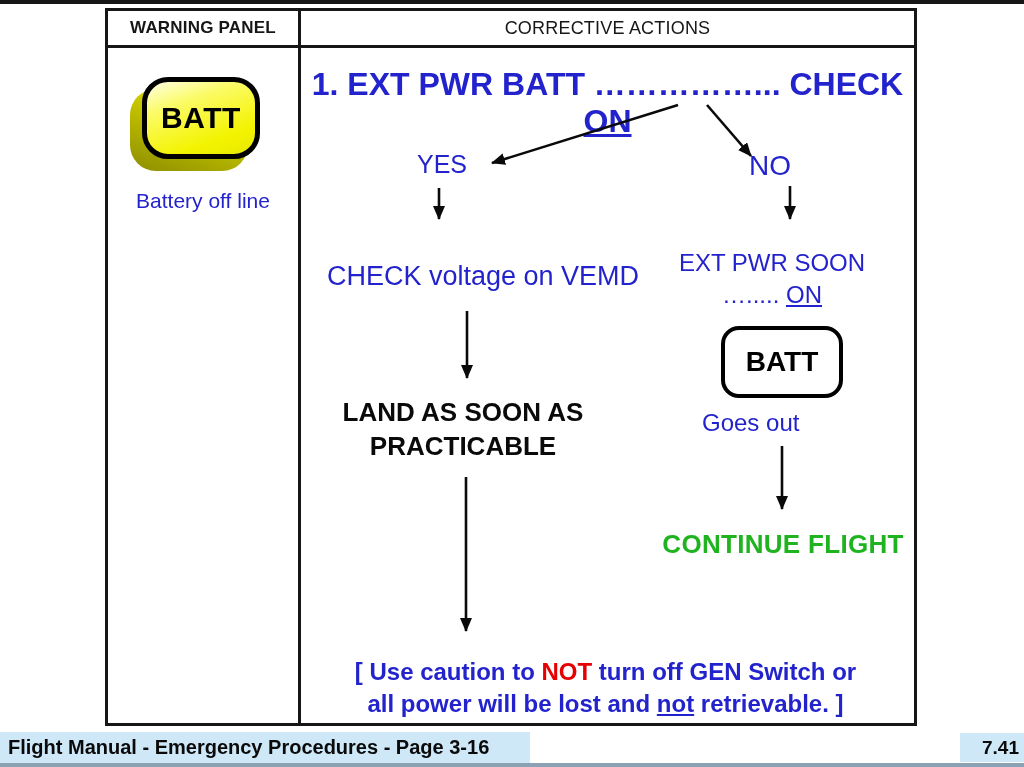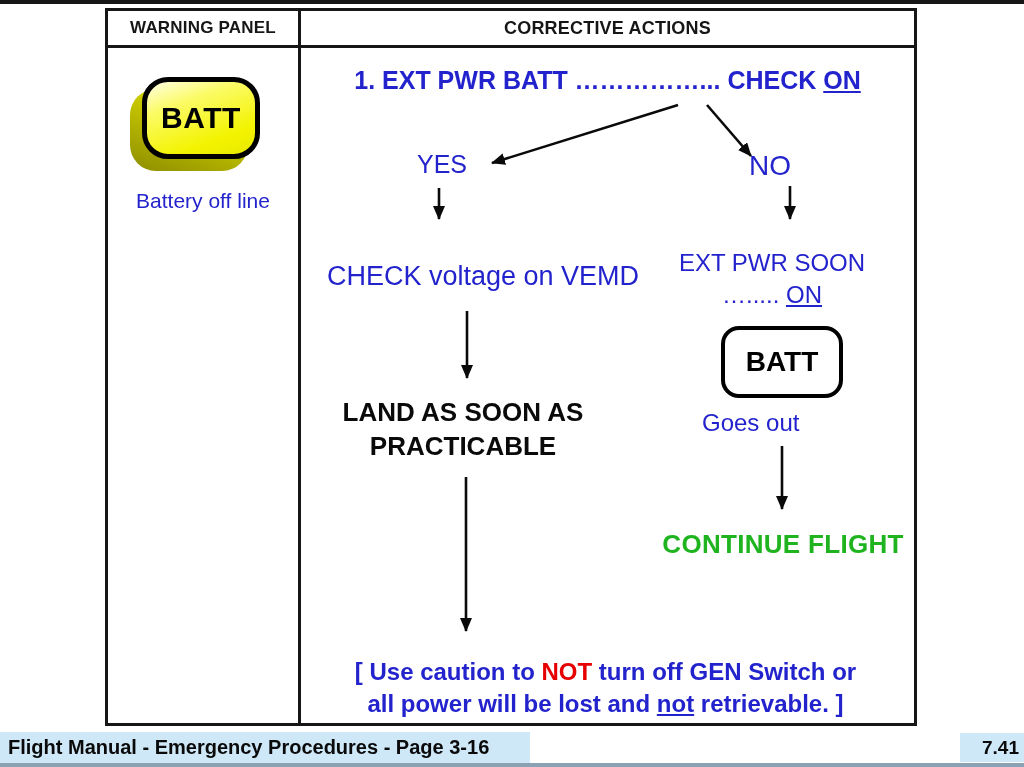--- a/index.html
+++ b/index.html
@@ -13,32 +13,32 @@
     font-family:"Liberation Sans","DejaVu Sans",sans-serif;overflow:hidden;
   }
   .top-line{position:absolute;left:0;top:0;width:1024px;height:4px;background:var(--ink);}
   
   .tbl{position:absolute;left:105px;top:8px;width:812px;height:718px;border:3px solid var(--ink);background:#fff;}
   .tbl .vline{position:absolute;left:190px;top:0;bottom:0;width:3px;background:var(--ink);}
   .tbl .hline{position:absolute;left:0;right:0;top:34px;height:3px;background:var(--ink);}
   .hdr-left{position:absolute;left:0;top:0;width:190px;height:34px;display:flex;align-items:center;justify-content:center;
     font-size:17px;font-weight:bold;color:var(--ink);letter-spacing:0.2px;}
   .hdr-right{position:absolute;left:193px;right:0;top:0;height:34px;display:flex;align-items:center;justify-content:center;
-    font-size:18px;font-weight:bold;color:var(--ink);letter-spacing:0.2px;}
+    font-size:18px;font-weight:normal;color:var(--ink);letter-spacing:0.2px;}
   
   .batt-wrap{position:absolute;left:34px;top:66px;width:118px;height:82px;}
   .batt-shadow{position:absolute;left:-12px;top:12px;width:118px;height:82px;border-radius:26px;
     background:linear-gradient(200deg,#e6e600 10%,#b9b900 55%,#8d8d00 100%);}
   .batt-yellow{position:absolute;left:0;top:0;width:118px;height:82px;border:5px solid #000;border-radius:26px;
     background:linear-gradient(160deg,#ffffe6 0%,#fbfb66 30%,#f3f300 75%,#e8e800 100%);
     display:flex;align-items:center;justify-content:center;font-size:30px;font-weight:bold;color:#000;letter-spacing:0.5px;}
   .batt-caption{position:absolute;left:-6px;top:178px;width:202px;text-align:center;
     font-size:21px;color:var(--blue);}
   .step1{position:absolute;left:193px;right:0;top:55px;text-align:center;
-    font-size:25px;font-weight:bold;color:var(--blue);}
+    font-size:32px;font-weight:bold;color:var(--blue);}
   .u{text-decoration:underline;}
   .yes{position:absolute;left:284px;top:139px;width:100px;text-align:center;font-size:25px;color:var(--blue);}
   .no{position:absolute;left:612px;top:139px;width:100px;text-align:center;font-size:28px;color:var(--blue);}
   .check-voltage{position:absolute;left:205px;top:250px;width:340px;text-align:center;
     font-size:27px;color:var(--blue);}
   .ext-pwr{position:absolute;left:542px;top:236px;width:244px;text-align:center;
     font-size:24px;color:var(--blue);line-height:1.35;}
   .batt2{position:absolute;left:613px;top:315px;width:122px;height:72px;border:4px solid #000;border-radius:18px;
     background:#fff;display:flex;align-items:center;justify-content:center;
     font-size:28px;font-weight:bold;color:#000;}

